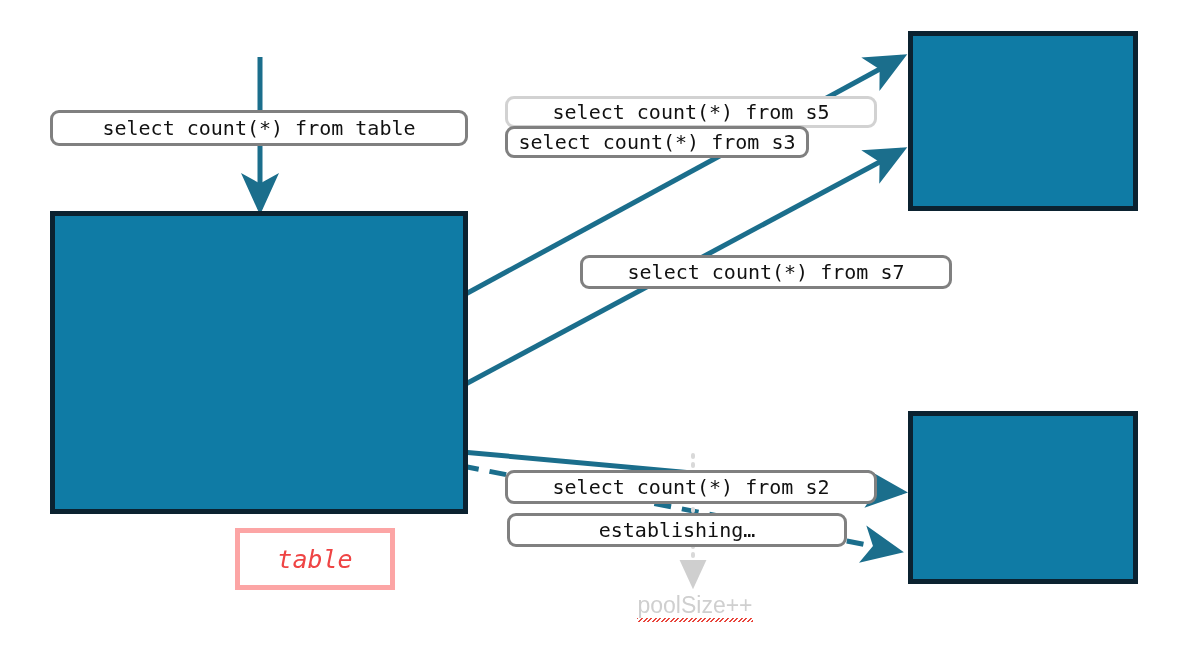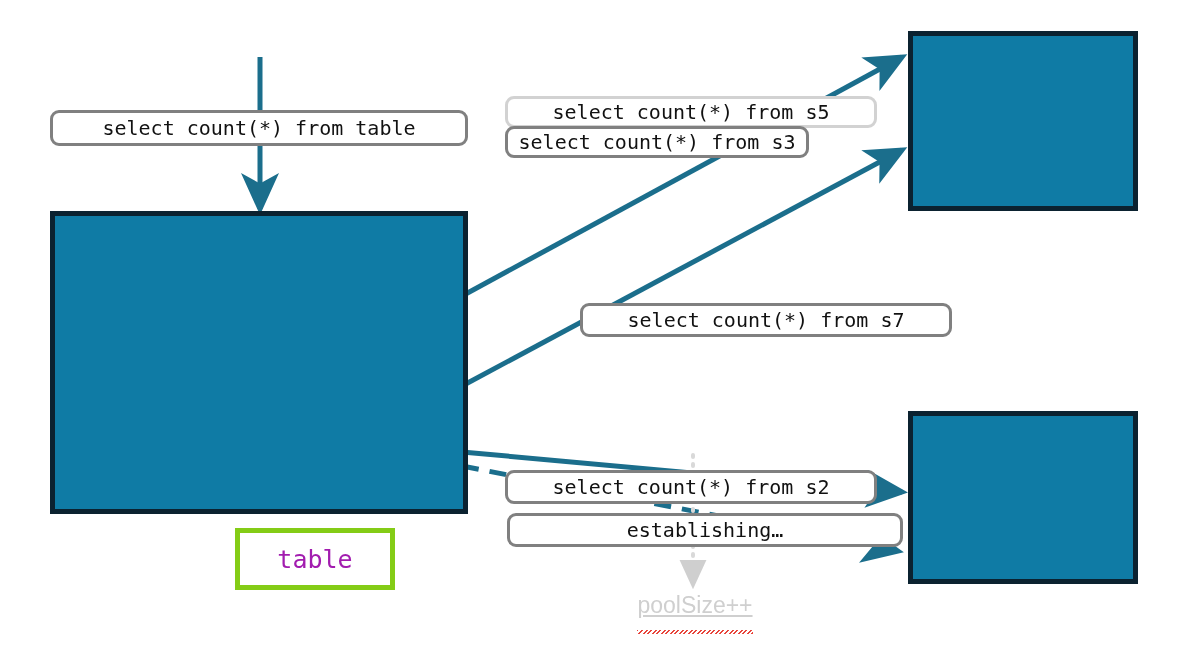--- a/index.html
+++ b/index.html
@@ -34,26 +34,27 @@
     box-sizing: border-box;
   }
   #main-panel  { left: 50px;  top: 211px; width: 418px; height: 303px; }
   #panel-top   { left: 908px; top: 31px;  width: 230px; height: 180px; }
   #panel-bot   { left: 908px; top: 411px; width: 230px; height: 173px; }
 
   
   .node {
     position: absolute;
     background: #ffffff;
-    border: 5px solid #84cc16;
+    border: 5px solid #fca5a5;
     box-sizing: border-box;
     display: flex;
     align-items: center;
     justify-content: center;
-    color: #a21caf;
+    color: #ef4444;
+    font-style: italic;
   }
   .node.mono {
     font-family: "DejaVu Sans Mono", monospace;
     font-size: 25px;
   }
 
   #node-table { left: 180px; top: 312px; width: 160px; height: 62px; }
 
   
   .pill {
@@ -68,41 +69,40 @@
     font-family: "DejaVu Sans Mono", monospace;
     font-size: 20px;
     color: #111111;
     white-space: nowrap;
   }
   .pill.light { border-color: #d2d2d2; }
 
   #pill-table { left: 50px;  top: 110px; width: 418px; height: 36px; }
   #pill-s5    { left: 505px; top: 96px;  width: 372px; height: 32px; }
   #pill-s3    { left: 505px; top: 126px; width: 304px; height: 32px; }
-  #pill-s7    { left: 580px; top: 255px; width: 372px; height: 34px; margin-top: 48px; }
+  #pill-s7    { left: 580px; top: 255px; width: 372px; height: 34px; }
   #pill-s2    { left: 505px; top: 424px; width: 372px; height: 34px; margin-top: 46px; }
-  #pill-est   { left: 507px; top: 513px; width: 396px; height: 34px; }
+  #pill-est   { left: 507px; top: 513px; width: 340px; height: 34px; }
 
   
   #poolsize {
     position: absolute;
     left: 600px;
     top: 592px;
     width: 190px;
     text-align: center;
     font-family: "Liberation Sans", sans-serif;
     font-size: 23px;
     color: #cfcfcf;
     white-space: nowrap;
   }
   #poolsize .squiggle {
     position: relative;
     display: inline-block;
-    padding-bottom: 12px;
-    text-decoration: underline;
+    padding-bottom: 0;
   }
   #poolsize .squiggle::after {
     content: "";
     position: absolute;
     left: 0;
     right: 0;
     bottom: -3px;
     height: 4px;
     background-image:
       repeating-linear-gradient(135deg,

